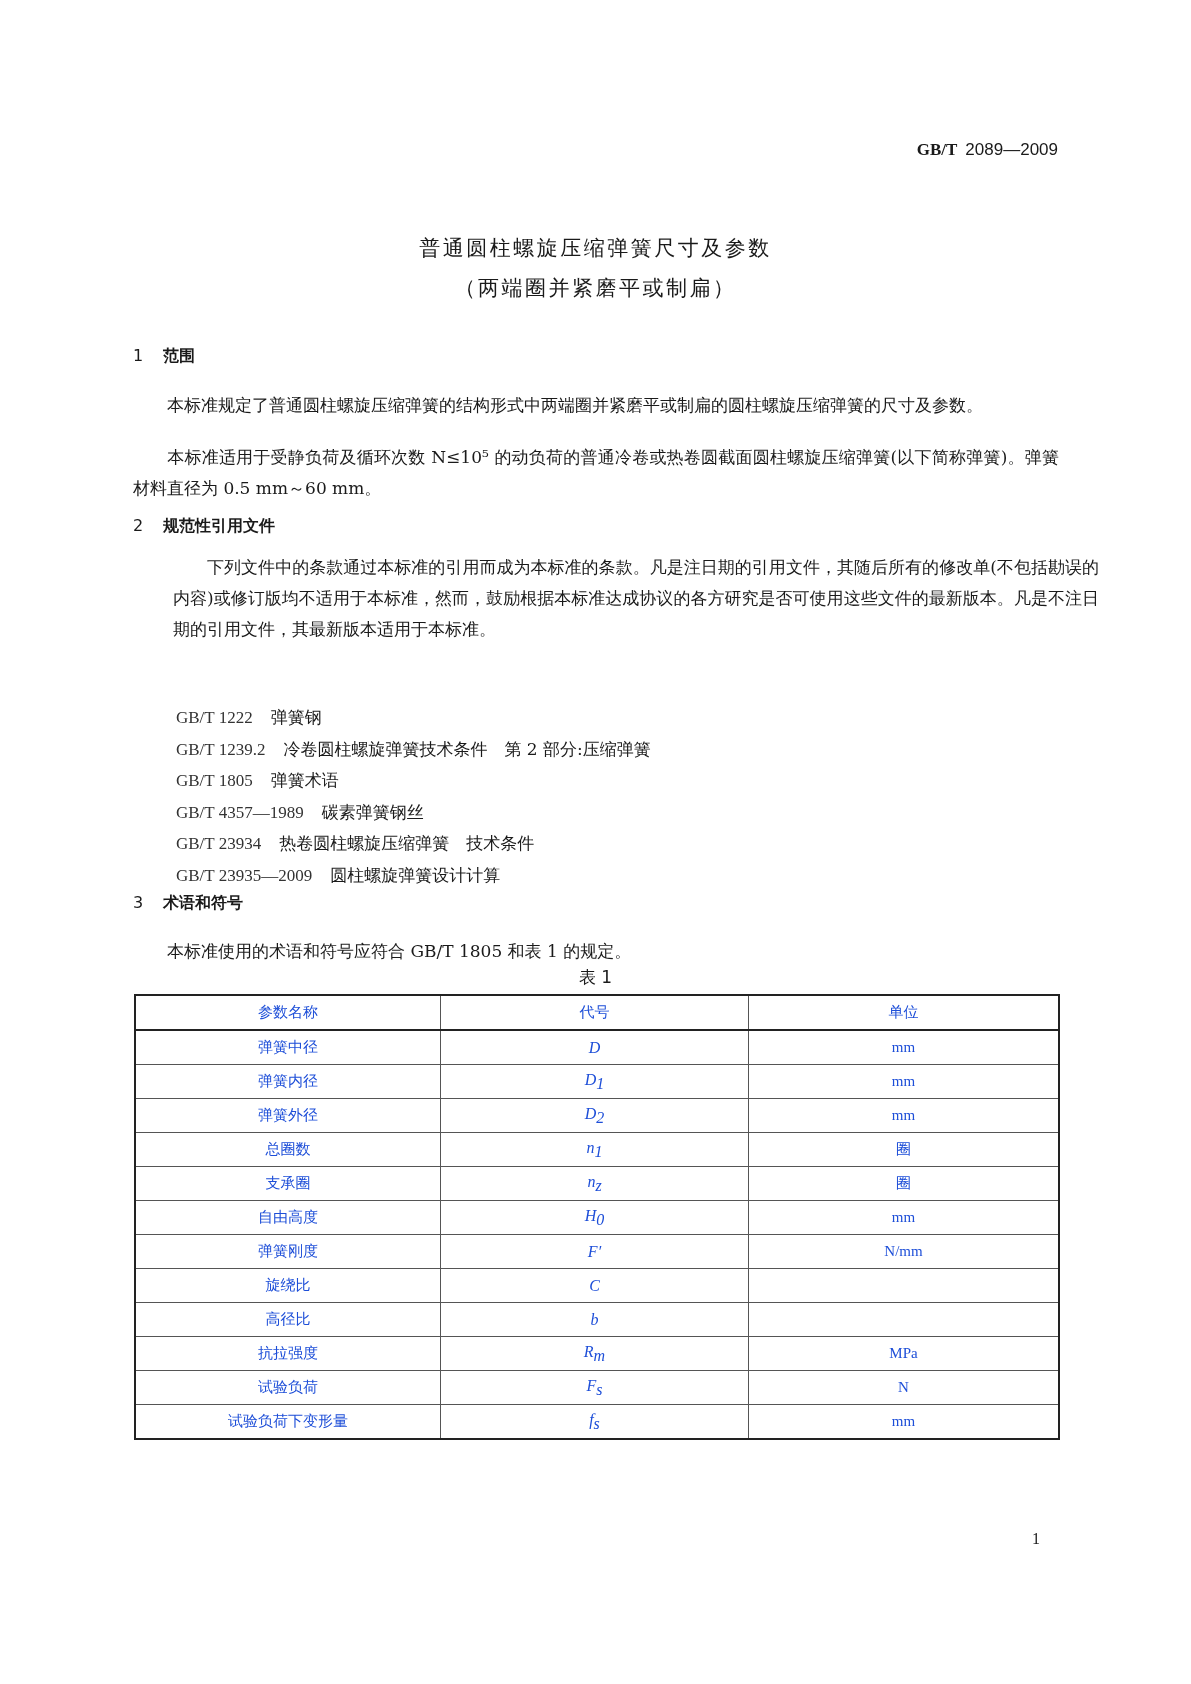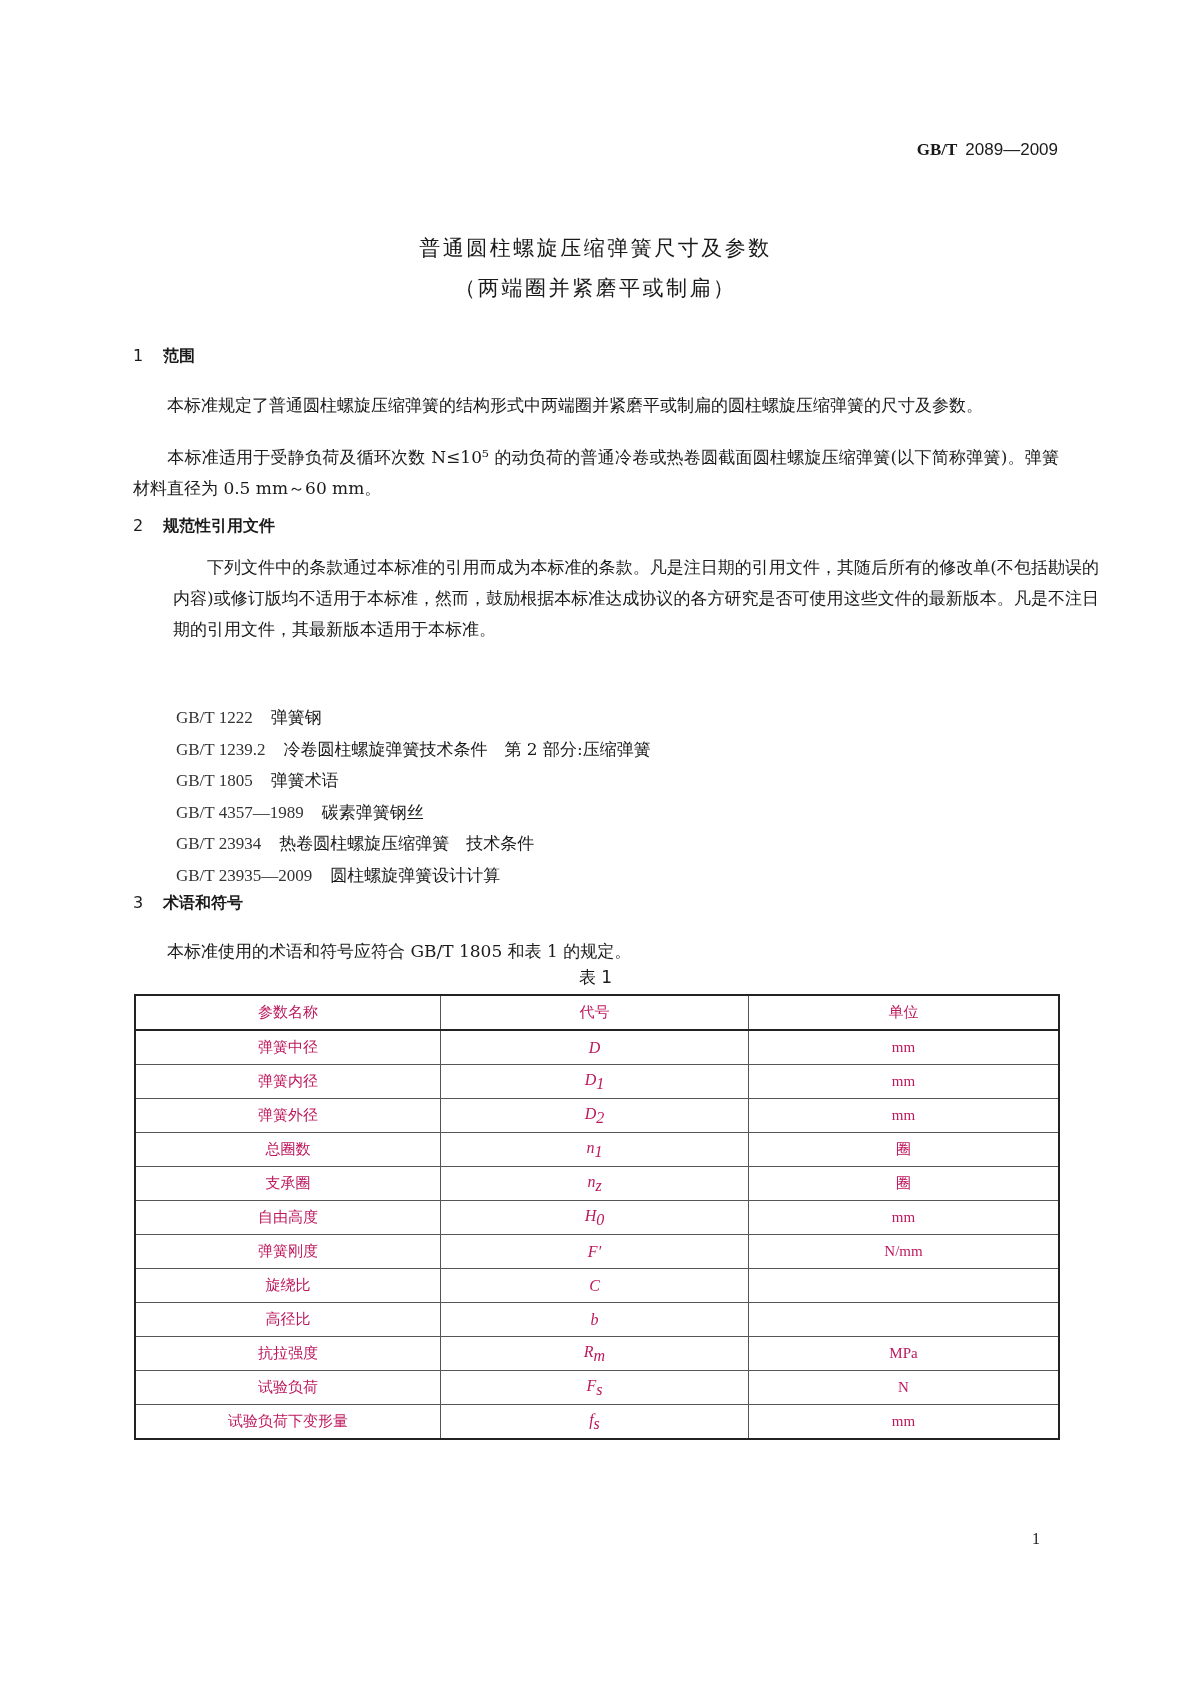--- a/index.html
+++ b/index.html
@@ -21,21 +21,21 @@
 
     .refs { position: absolute; left: 176px; top: 686px; font-family: "DejaVu Serif", serif; font-size: 17px; line-height: 30.5px; margin-top: 16px; }
     .ref-code { display: inline-block; margin-right: 18px; font-family: "Liberation Serif", serif; color: #333; }
 
     .caption { position: absolute; top: 966px; left: 0; width: 100%; text-align: center;
                font-family: "DejaVu Sans", sans-serif; font-weight: normal; font-size: 17px; }
 
     table.t1 { position: absolute; top: 994px; left: 134px; width: 926px; border-collapse: collapse;
                border: 2px solid #222; }
     .t1 th, .t1 td { border: 1px solid #555; height: 33px; padding: 0; text-align: center;
-                     font-family: "DejaVu Serif", "Liberation Serif", serif; font-size: 15px; color: #be185d; font-weight: normal; }
+                     font-family: "DejaVu Serif", "Liberation Serif", serif; font-size: 15px; color: #1d4ed8; font-weight: normal; }
     .t1 thead tr { border-bottom: 2px solid #222; }
     .t1 .c1 { width: 304px; }
     .t1 .c2 { width: 307px; }
     .t1 .sym { font-family: "Liberation Serif", serif; font-style: italic; font-size: 16px; }
     .t1 .unit { font-family: "Liberation Serif", serif; }
 
     .page-no { position: absolute; top: 1530px; left: 1032px; font-family: "Liberation Serif", serif; font-size: 16px; }
   </style>
 </head>
 <body>

